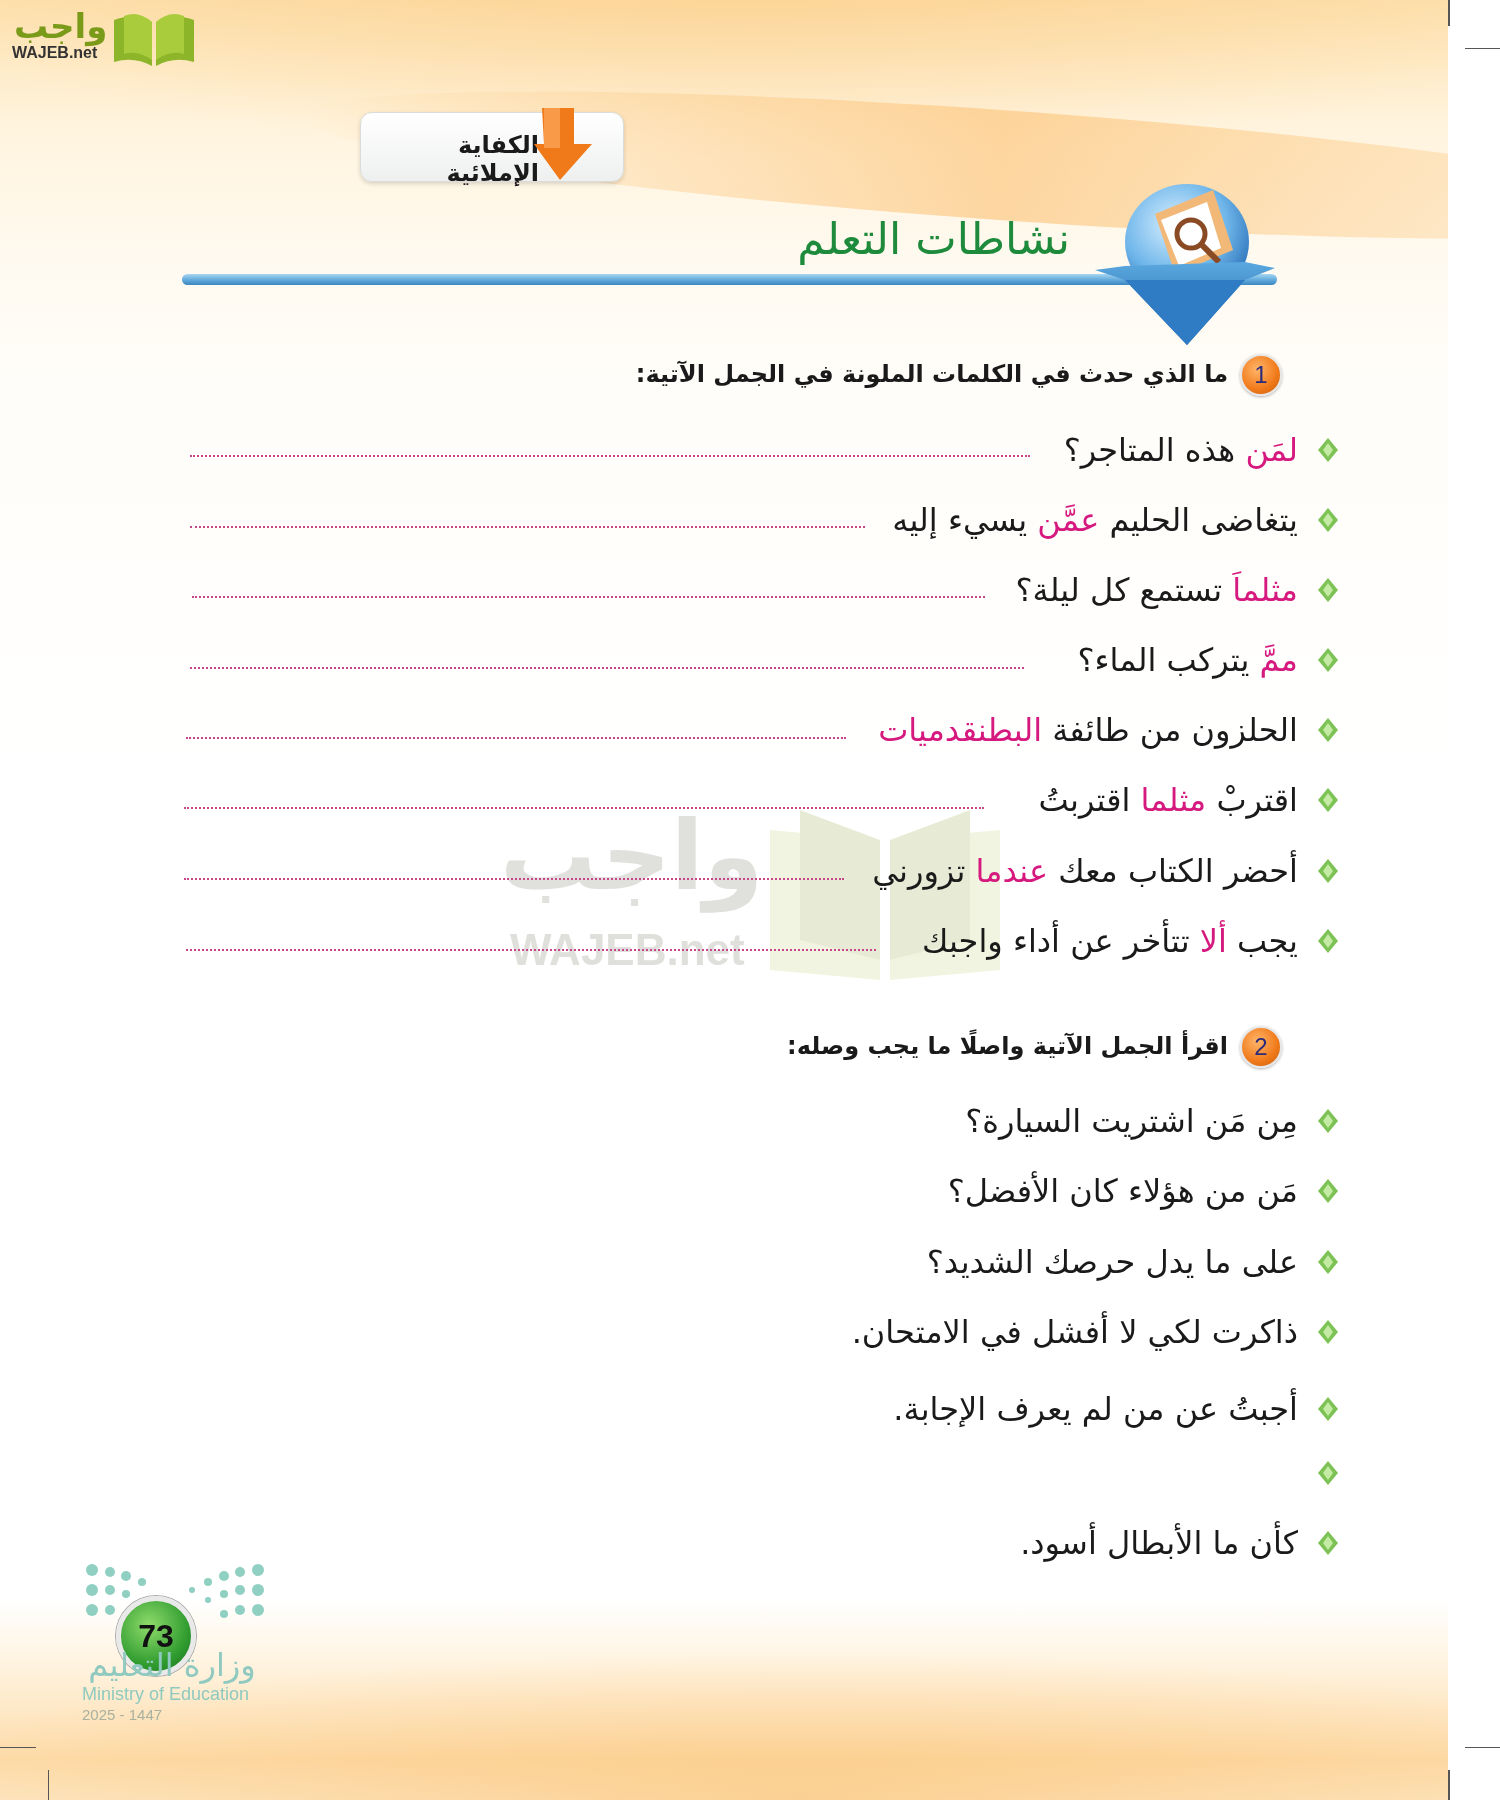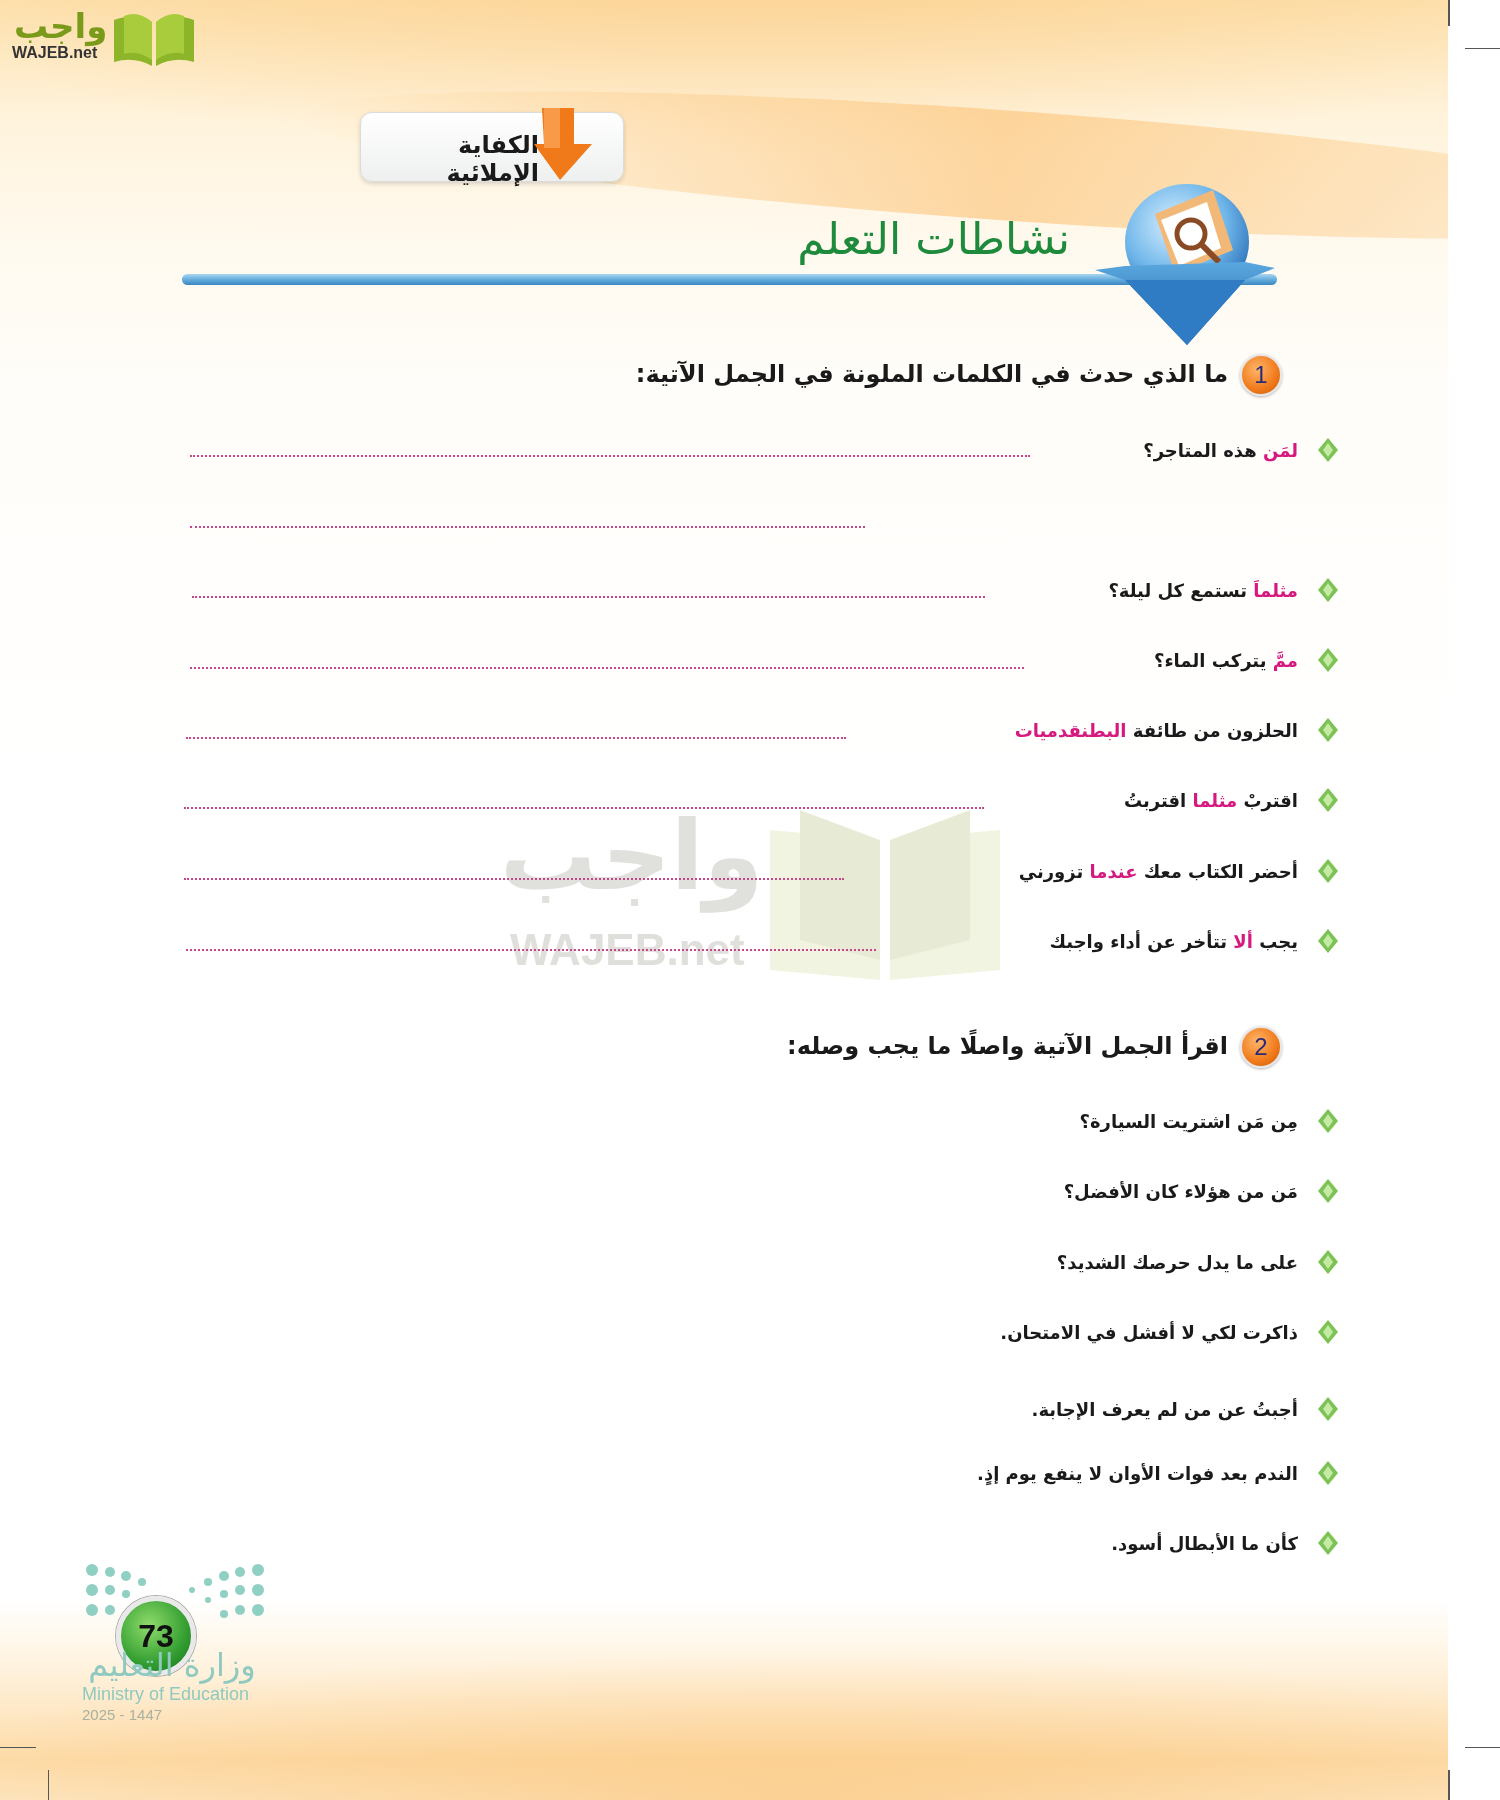--- a/index.html
+++ b/index.html
@@ -23,21 +23,21 @@
   .tag-arrow{position:absolute;left:530px;top:104px;width:80px;height:80px;}
   
   .title{position:absolute;right:430px;top:213px;font-size:44px;color:#1e8a3c;direction:rtl;font-family:"DejaVu Sans",sans-serif;}
   .rule{position:absolute;left:182px;top:274px;width:1095px;height:11px;border-radius:6px;background:linear-gradient(#a8d6f2,#5aa5d8 60%,#3d86c0);}
   .emblem{position:absolute;left:1095px;top:170px;width:185px;height:175px;}
   
   .q-head{position:absolute;right:272px;font-size:24px;font-weight:bold;color:#1a1a1a;direction:rtl;white-space:nowrap;}
   .q-num{position:absolute;left:1240px;width:38px;height:38px;border-radius:50%;background:radial-gradient(circle at 40% 35%,#ffb56a,#f07a1a 60%,#c85a08);border:2px solid #e6e6e6;box-shadow:0 1px 3px rgba(0,0,0,.3);color:#2a2a7a;font-size:24px;line-height:38px;text-align:center;font-family:"Liberation Sans",sans-serif;}
   .item{position:absolute;right:202px;height:40px;direction:rtl;display:flex;align-items:center;}
   .diamond{position:absolute;right:-42px;top:8px;width:24px;height:24px;}
-  .sentence{font-size:18px;font-weight:bold;color:#1a1a1a;white-space:nowrap;}
+  .sentence{font-size:32px;font-weight:normal;color:#1a1a1a;white-space:nowrap;}
   .hl{color:#d6197e;}
   .dots{position:absolute;height:0;border-bottom:2px dotted #c8458a;}
   
   .wm{position:absolute;left:500px;top:810px;width:500px;height:180px;opacity:.55;}
   .wm-ar{position:absolute;left:0;top:-10px;font-size:96px;font-weight:bold;color:#c8c9c2;direction:rtl;font-family:"DejaVu Sans",sans-serif;}
   .wm-en{position:absolute;left:10px;top:115px;font-size:44px;font-weight:bold;color:#c5c6bf;font-family:"Liberation Sans",sans-serif;}
   .wm-book{position:absolute;left:270px;top:0;width:230px;height:170px;}
   
   .ministry{position:absolute;left:80px;top:1560px;width:200px;height:170px;}
   .dots-grid{position:absolute;left:0;top:0;}
@@ -110,20 +110,27 @@
 
   <div class="item" style="top:430px;">
     <svg class="diamond" viewBox="0 0 24 24">
         <path d="M12 0 L22 12 L12 24 L2 12 Z" fill="#7cc254"></path>
         <path d="M12 5 L17 12 L12 19 L7 12 Z" fill="#c4eaa4"></path>
       </svg>
     <span class="sentence"><span class="hl">لمَن</span><span> هذه المتاجر؟</span></span>
   </div>
   <div class="dots" style="left:190px;top:455px;width:840px;"></div>
 
+  <div class="item" style="top:500px;">
+    <svg class="diamond" viewBox="0 0 24 24">
+        <path d="M12 0 L22 12 L12 24 L2 12 Z" fill="#7cc254"></path>
+        <path d="M12 5 L17 12 L12 19 L7 12 Z" fill="#c4eaa4"></path>
+      </svg>
+    <span class="sentence"><span>يتغاضى الحليم </span><span class="hl">عمَّن</span><span> يسيء إليه</span></span>
+  </div>
   <div class="dots" style="left:190px;top:526px;width:675px;"></div>
 
   <div class="item" style="top:570px;">
     <svg class="diamond" viewBox="0 0 24 24">
         <path d="M12 0 L22 12 L12 24 L2 12 Z" fill="#7cc254"></path>
         <path d="M12 5 L17 12 L12 19 L7 12 Z" fill="#c4eaa4"></path>
       </svg>
     <span class="sentence"><span class="hl">مثلماَ</span><span> تستمع كل ليلة؟</span></span>
   </div>
   <div class="dots" style="left:192px;top:596px;width:793px;"></div>
@@ -220,21 +227,20 @@
         <path d="M12 0 L22 12 L12 24 L2 12 Z" fill="#7cc254"></path>
         <path d="M12 5 L17 12 L12 19 L7 12 Z" fill="#c4eaa4"></path>
       </svg>
     <span class="sentence">أجبتُ عن من لم يعرف الإجابة.</span>
   </div>
   <div class="item" style="top:1453px;">
     <svg class="diamond" viewBox="0 0 24 24">
         <path d="M12 0 L22 12 L12 24 L2 12 Z" fill="#7cc254"></path>
         <path d="M12 5 L17 12 L12 19 L7 12 Z" fill="#c4eaa4"></path>
       </svg>
-    <span class="sentence">الندم بعد فوات الأوان لا ينفع يوم إذٍ.</span>
   </div>
   <div class="item" style="top:1523px;">
     <svg class="diamond" viewBox="0 0 24 24">
         <path d="M12 0 L22 12 L12 24 L2 12 Z" fill="#7cc254"></path>
         <path d="M12 5 L17 12 L12 19 L7 12 Z" fill="#c4eaa4"></path>
       </svg>
     <span class="sentence">كأن ما الأبطال أسود.</span>
   </div>
 
   <div class="ministry">

